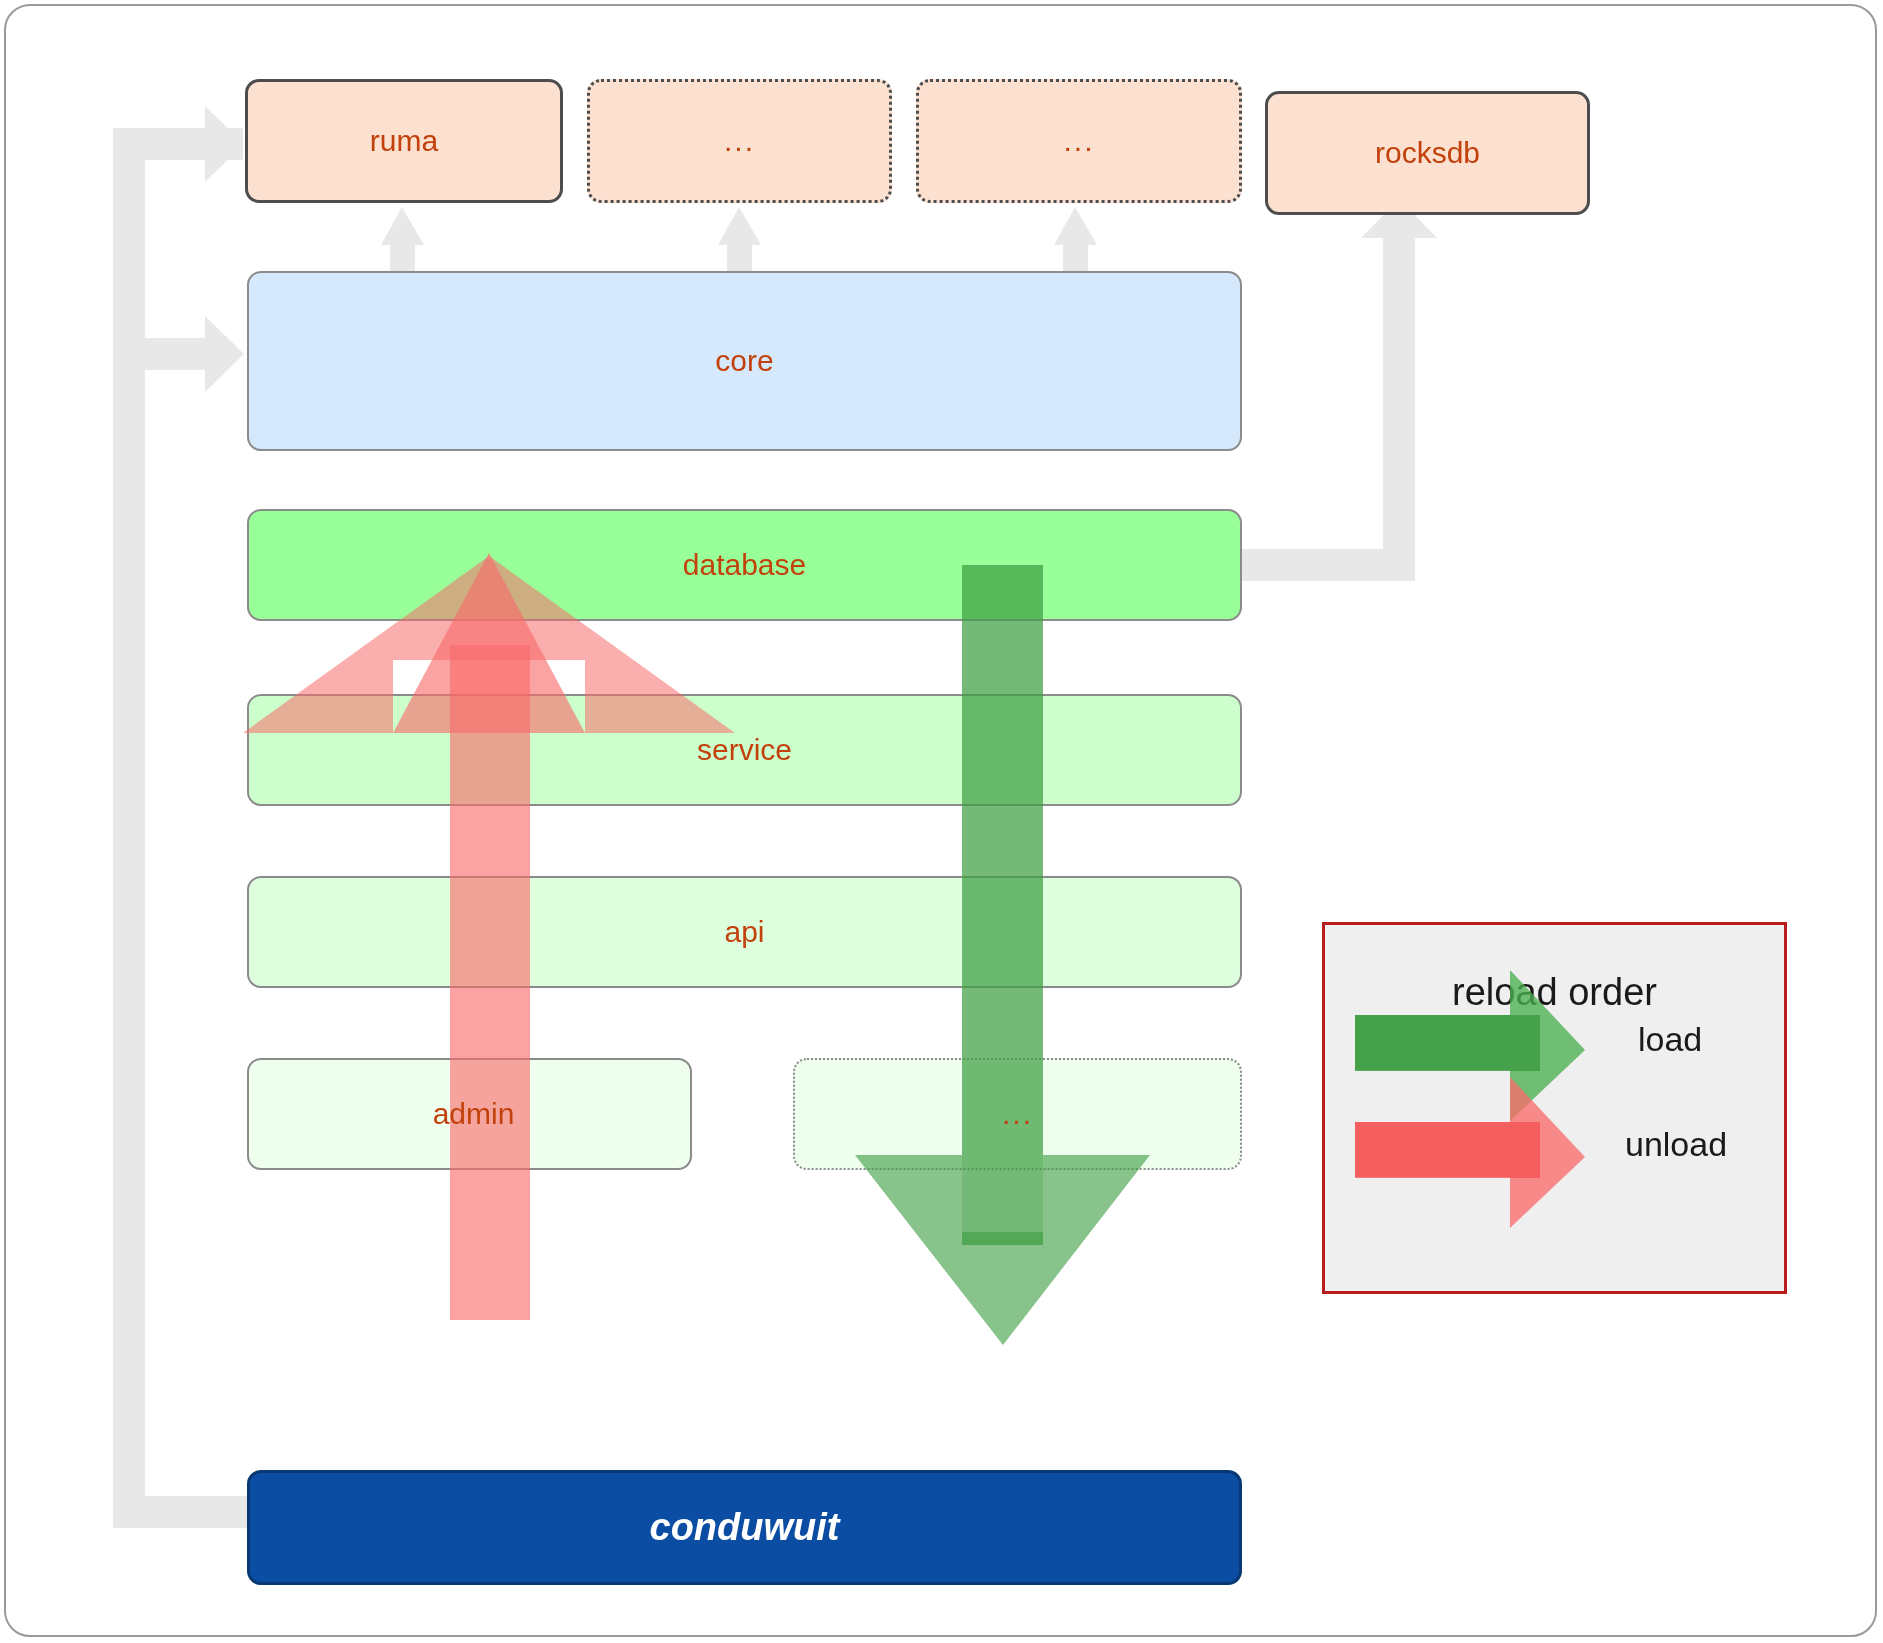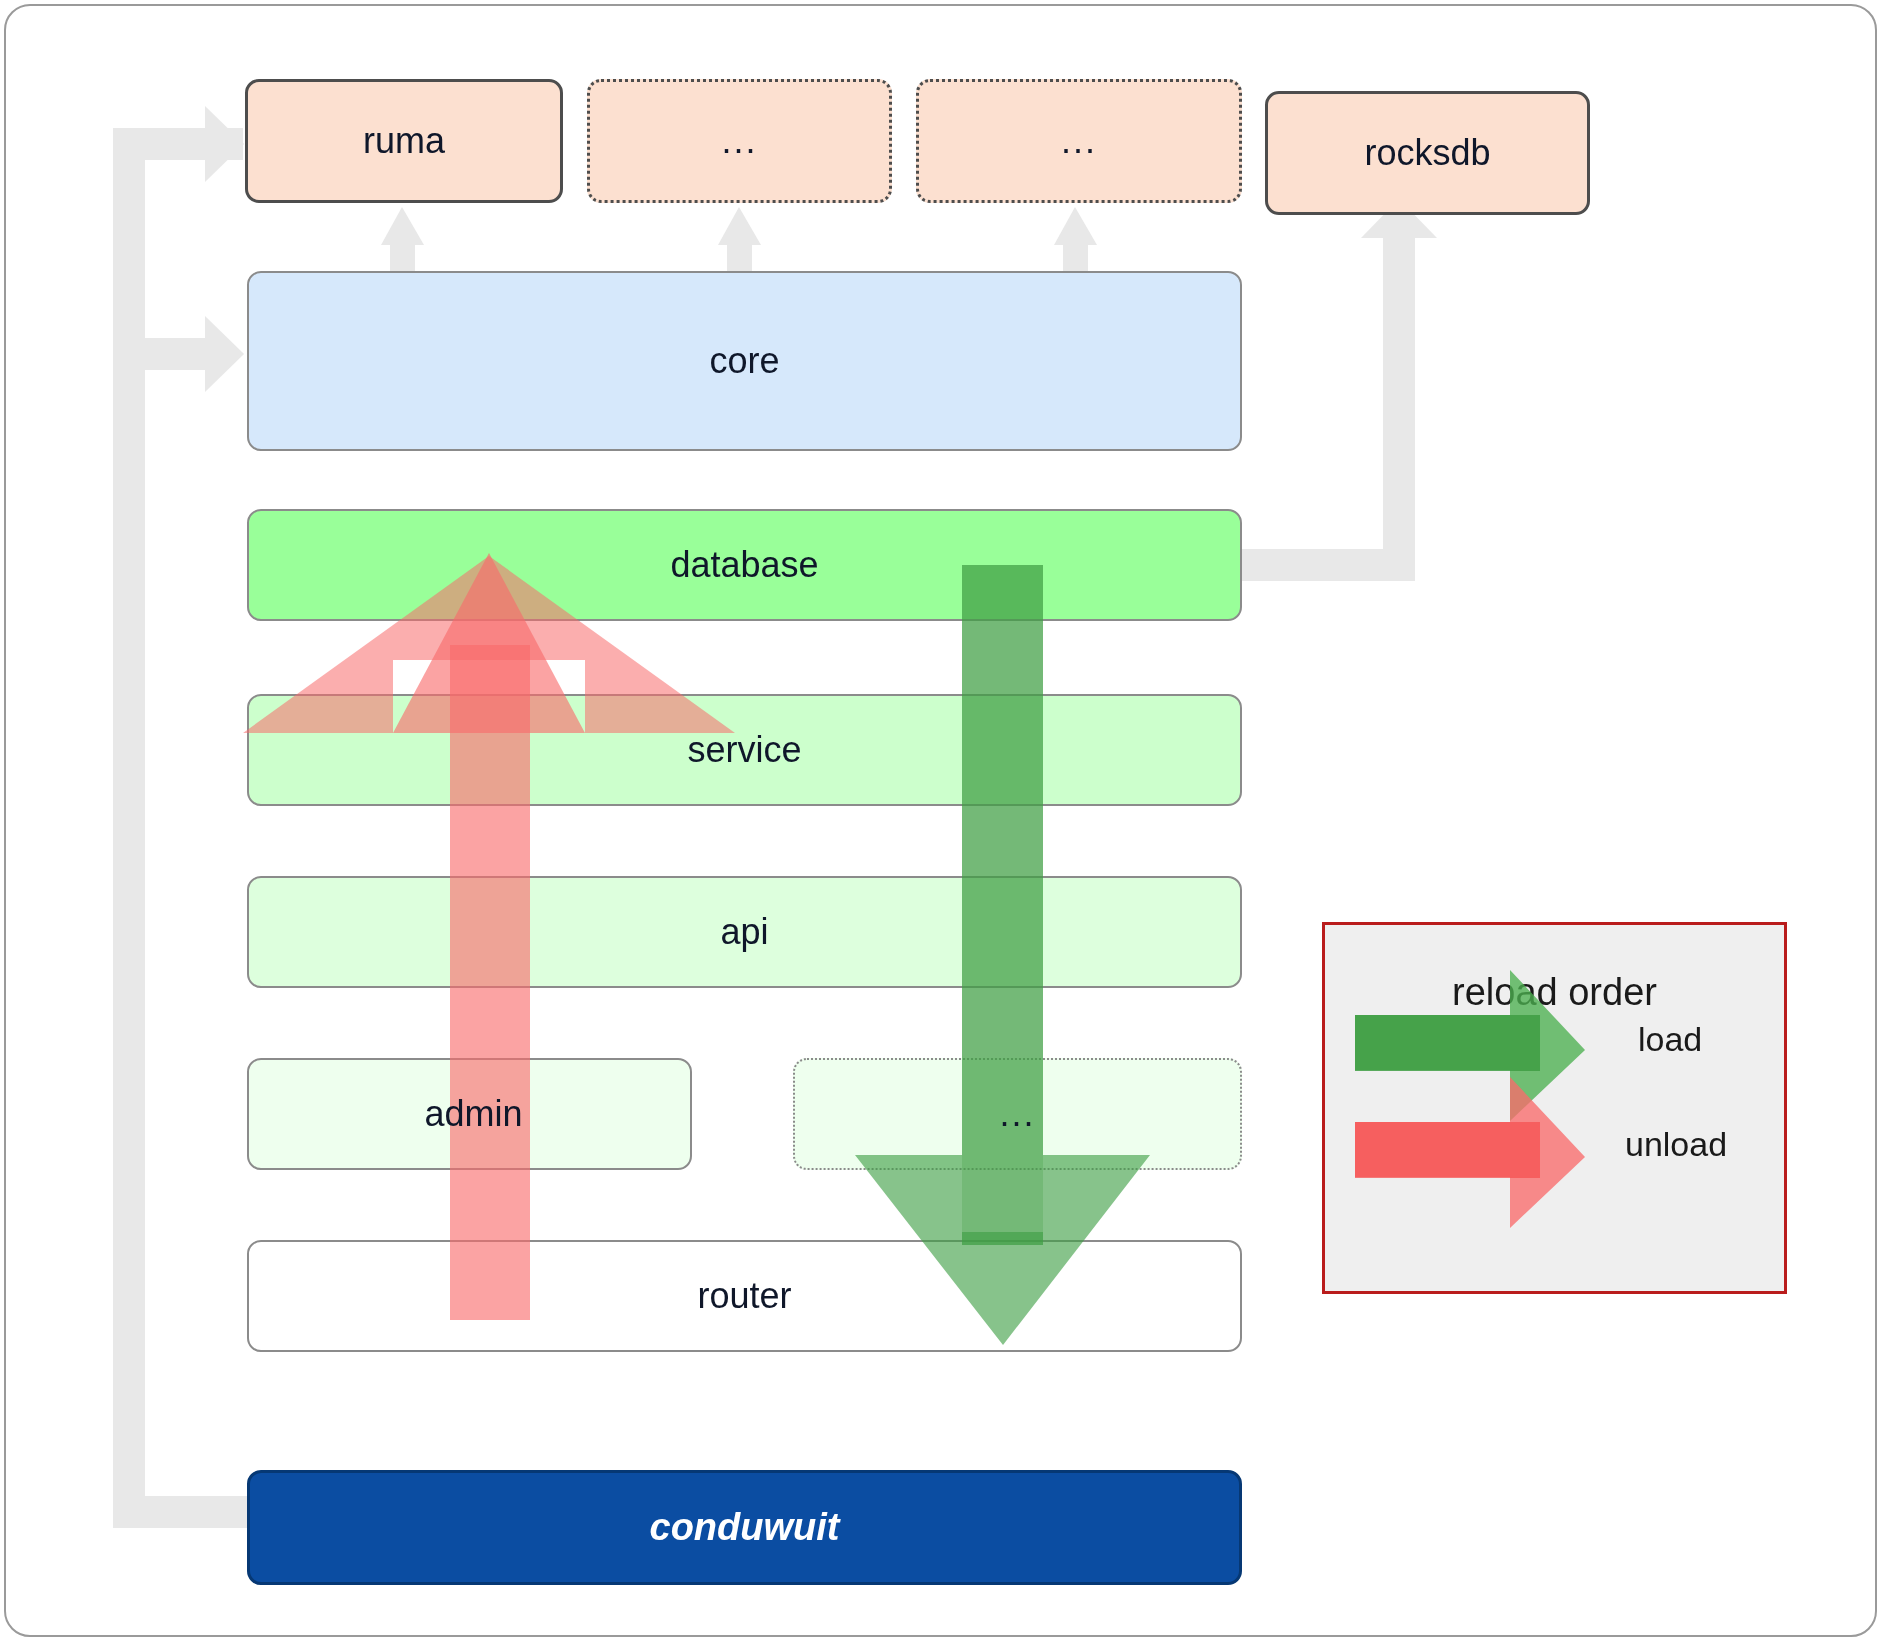--- a/index.html
+++ b/index.html
@@ -37,22 +37,22 @@
     height: 1643px;
     overflow: visible;
     pointer-events: none;
   }
   .node {
     position: absolute;
     box-sizing: border-box;
     display: flex;
     align-items: center;
     justify-content: center;
-    color: #0f172a;
-    font-size: 36px;
+    color: #c2410c;
+    font-size: 30px;
     font-family: "Liberation Sans", sans-serif;
   }
   .node .lbl { position: relative; z-index: 2; }
 
   .dep-solid {
     background: #fce0d0;
     border: 3px solid #4d4d4d;
     border-radius: 14px;
   }
   .dep-dotted {
@@ -168,23 +168,20 @@
     <span class="lbl">service</span>
   </div>
   <div class="node lane" style="left:247px; top:876px; width:995px; height:112px; background:#ddffdd;">
     <span class="lbl">api</span>
   </div>
   <div class="node lane" style="left:247px; top:1058px; width:445px; height:112px; background:#eeffee;padding-left:8px;">
     <span class="lbl">admin</span>
   </div>
   <div class="node lane-dotted" style="left:793px; top:1058px; width:449px; height:112px; background:#eeffee;">
     <span class="lbl dots">...</span>
-  </div>
-  <div class="node lane" style="left:247px; top:1240px; width:995px; height:112px; background:#ffffff;">
-    <span class="lbl">router</span>
   </div>
 
   <div class="node root-box" style="left:247px; top:1470px; width:995px; height:115px; font-size:38px;">
     <span class="lbl">conduwuit</span>
   </div>
 
   <svg class="layer" viewBox="0 0 1883 1643">
 
     <g>
       <polygon points="489,553 585,733 393,733" fill="#f86b6b" fill-opacity="0.62"></polygon>

